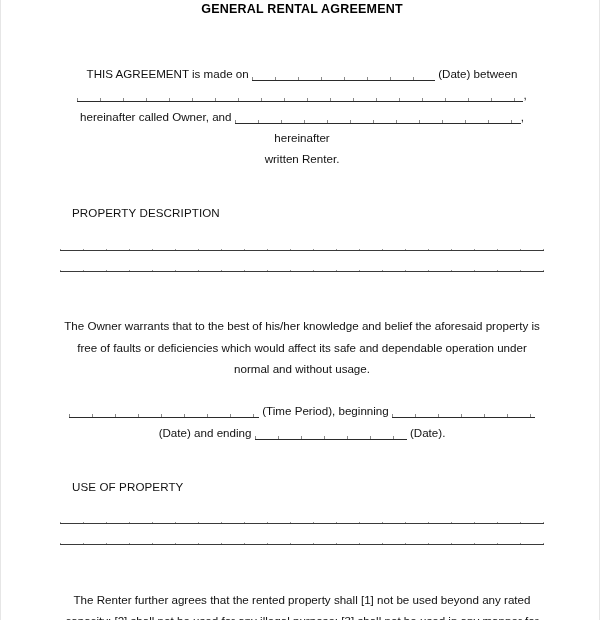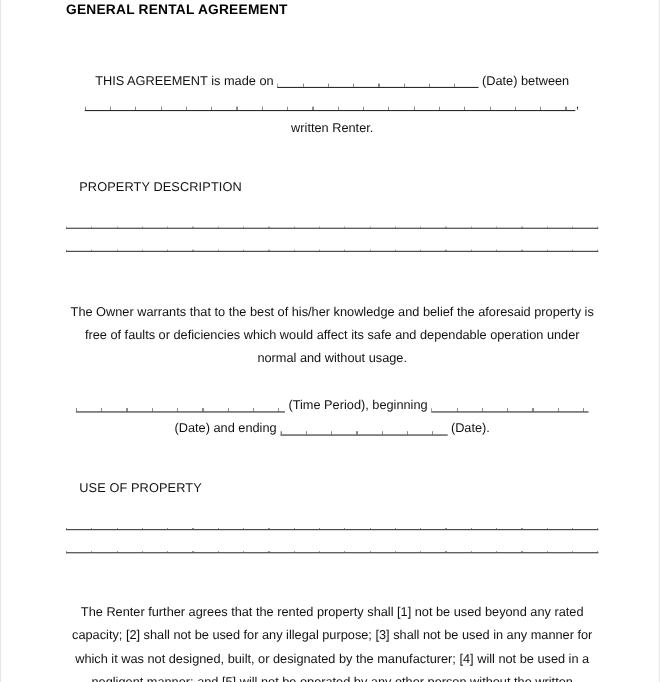--- a/index.html
+++ b/index.html
@@ -24,20 +24,21 @@
     border-right: 1px solid #e6e6e6;
     overflow: hidden;
   }
   .page-inner {
     position: absolute;
     left: 59px;
     top: 0;
     width: 484px;
   }
   .doc-title {
+    text-align: center;
     font-size: 12.5px;
     font-weight: bold;
     letter-spacing: 0.2px;
     margin: 0;
     padding-top: 1px;
     line-height: 16px;
     color: #000;
   }
   .para {
     font-size: 11.6px;
@@ -112,20 +113,24 @@
     <p class="para">
       <span>THIS AGREEMENT is made on</span>
       <span class="rule w-date"></span>
       <span>(Date) between</span>
     </p>
 
     <p class="para rule-row">
       <span class="rule w-long"></span><span>,</span>
     </p>
 
+    <p class="para">
+      <span>hereinafter called Owner, and</span>
+      <span class="rule w-owner"></span><span>, hereinafter</span>
+    </p>
 
     <p class="para">written Renter.</p>
 
     <div class="gap-md"></div>
 
     <p class="section-head">PROPERTY DESCRIPTION</p>
 
     <div class="gap-sm"></div>
     <div class="rule-row">
       <span class="rule-full"></span>

